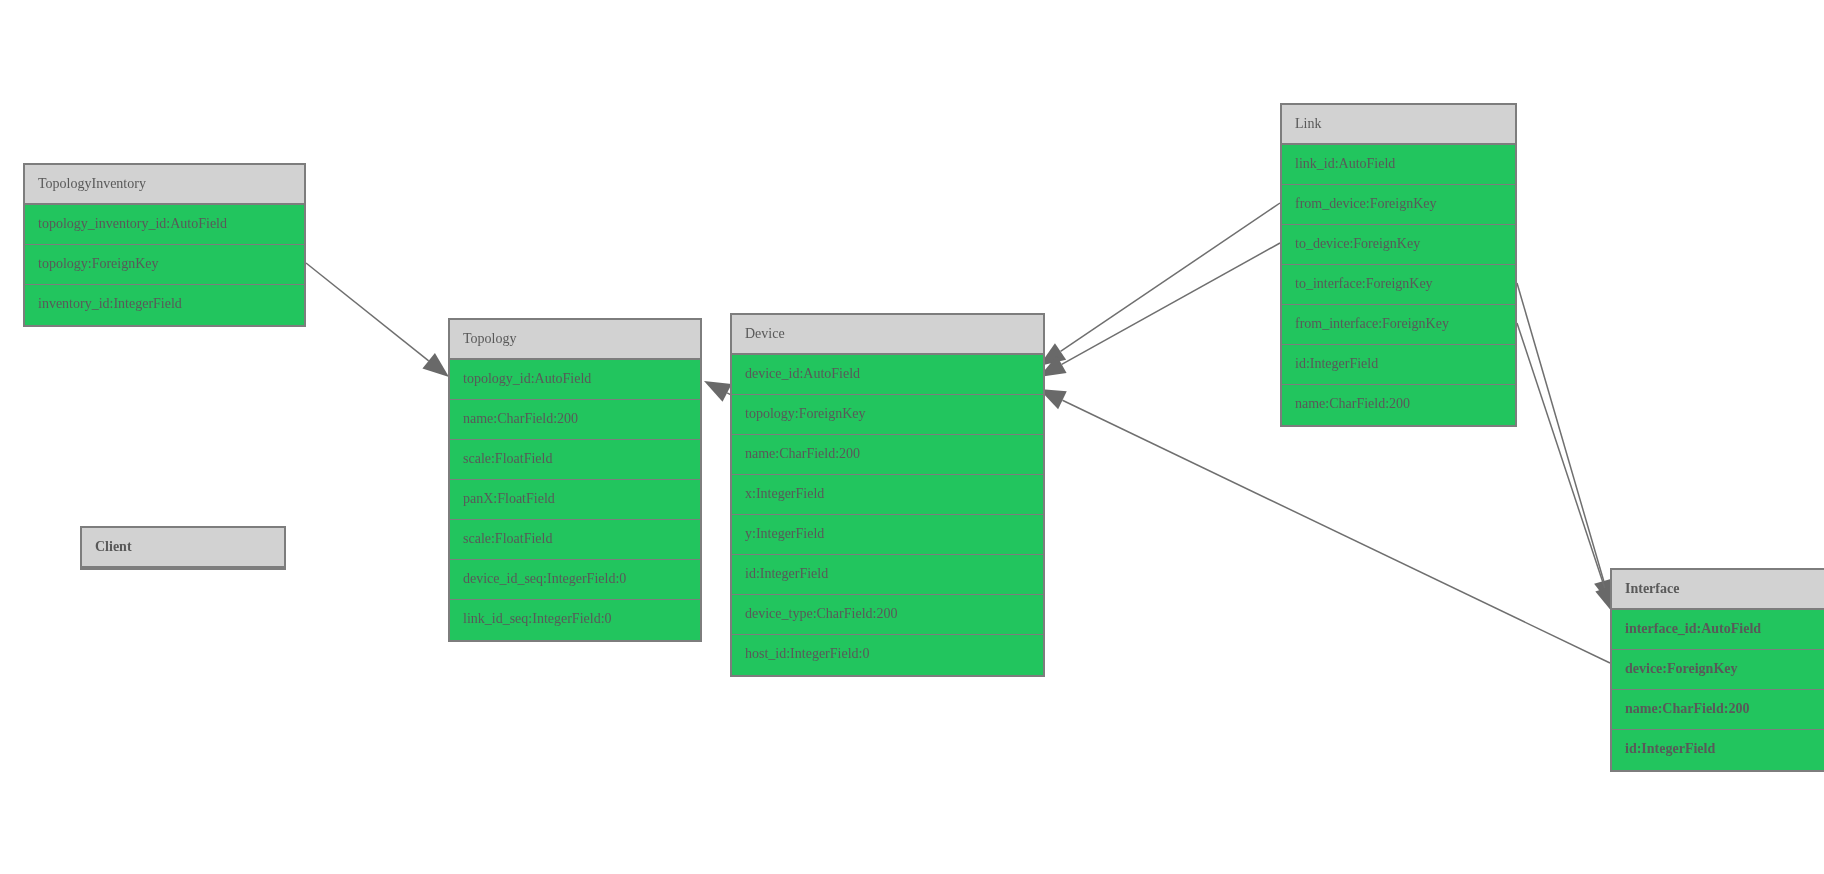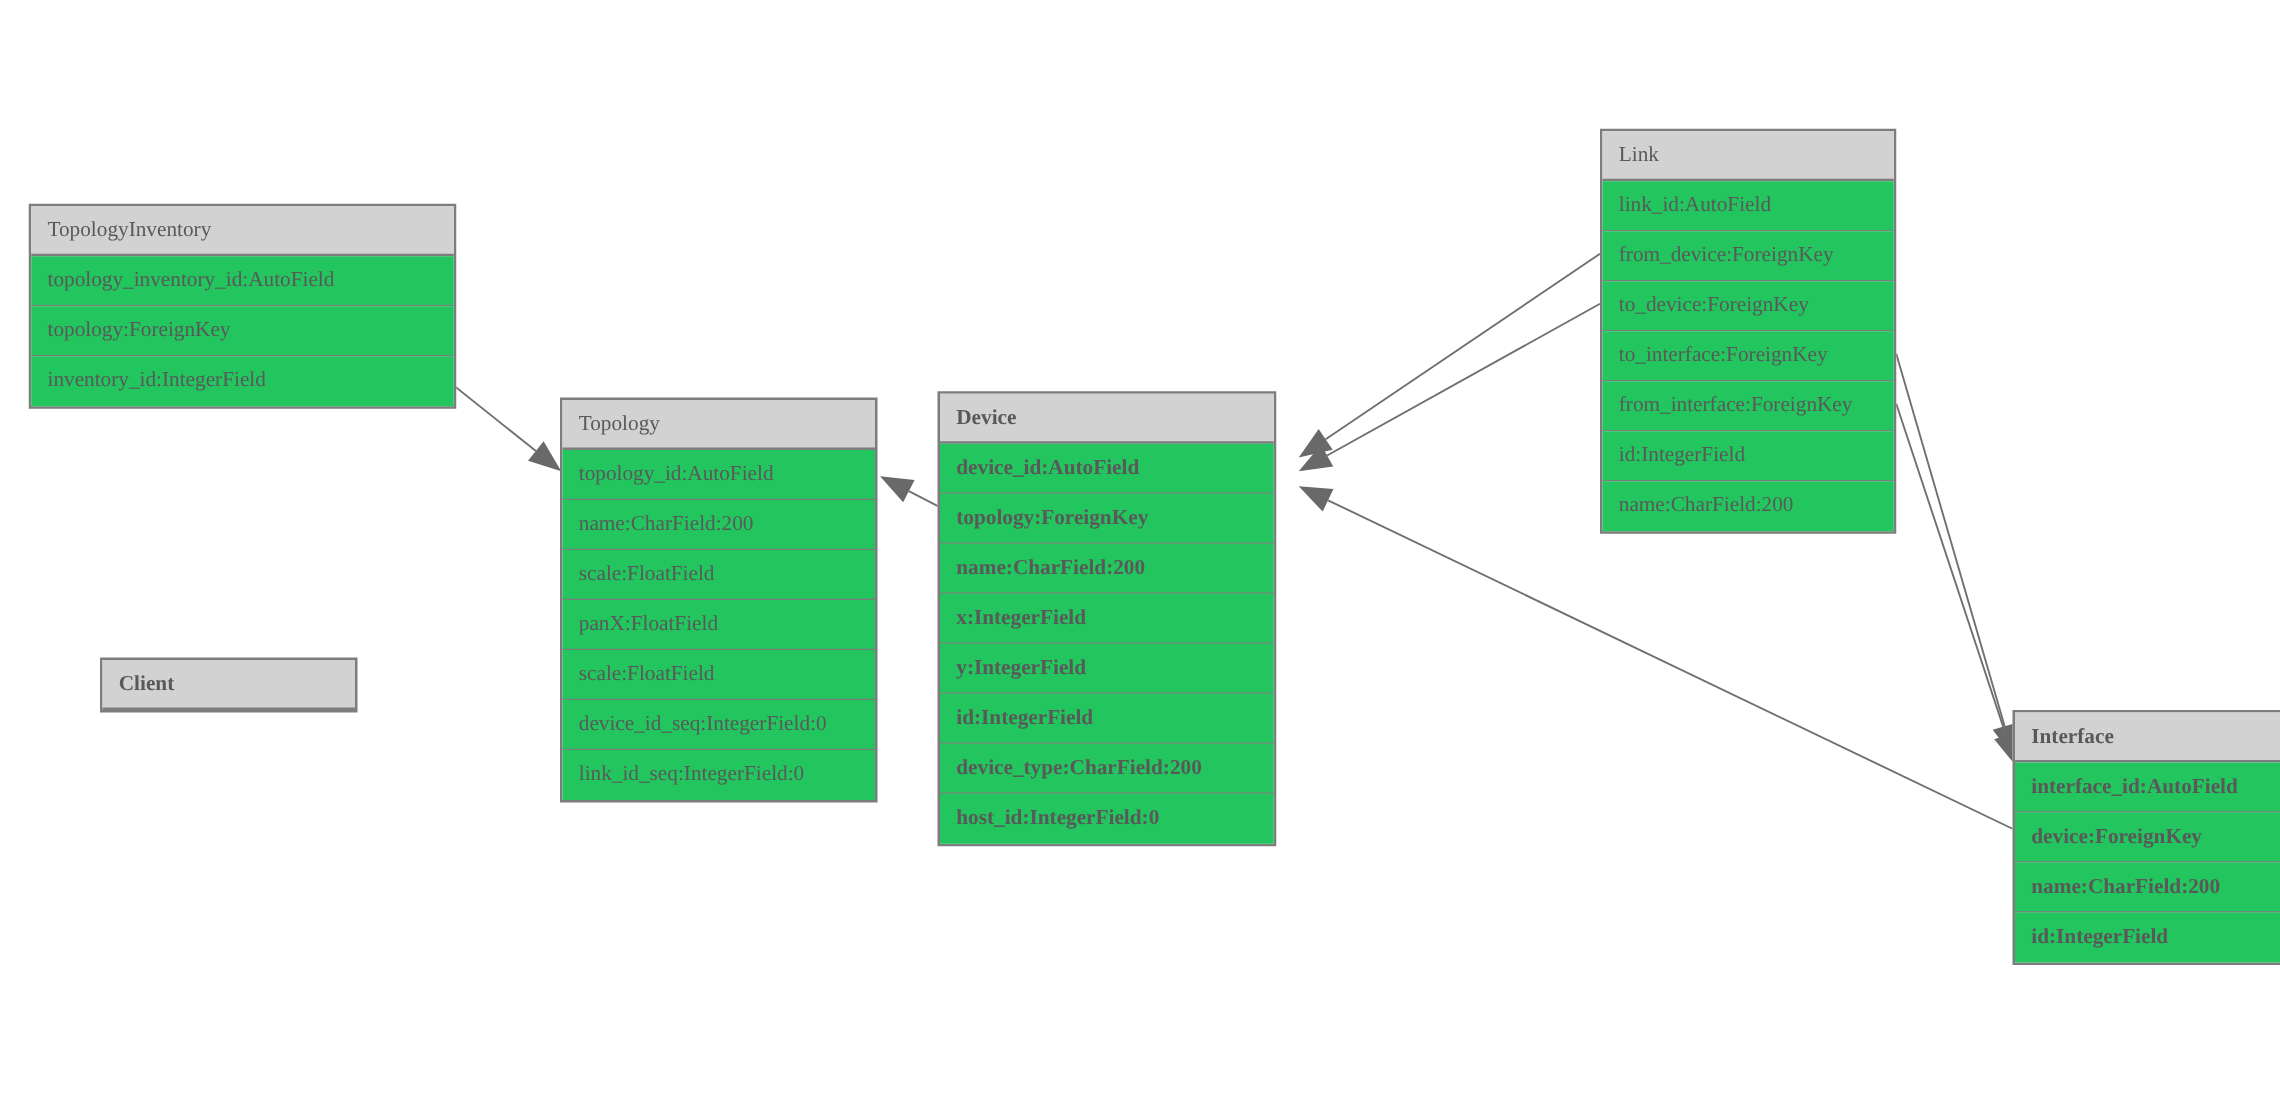--- a/index.html
+++ b/index.html
@@ -21,21 +21,21 @@
     top: 0;
     width: 1824px;
     height: 874px;
   }
   .entity {
     position: absolute;
     box-sizing: border-box;
     background: #ffffff;
     border: 2px solid #7d7d7d;
     color: #595959;
-    font-size: 17px;
+    font-size: 14px;
   }
   .entity-header {
     box-sizing: border-box;
     height: 40px;
     line-height: 38px;
     background: #d2d2d2;
     padding-left: 13px;
     border-bottom: 2px solid #7d7d7d;
     white-space: nowrap;
     overflow: hidden;
@@ -68,40 +68,40 @@
       <line x1="1280" y1="243" x2="1061.7236401766024" y2="364.36527890595545" stroke="#6f6f6f" stroke-width="1.5"></line>
       <polygon points="1039,377 1066.5831482896965,373.10514051234105 1056.8641320635084,355.62541729956985" fill="#696969"></polygon>
       <line x1="1610" y1="663" x2="1062.4408805592645" y2="400.2483384820289" stroke="#6f6f6f" stroke-width="1.5"></line>
       <polygon points="1039,389 1058.1145965277149,409.26406177405374 1066.7671645908142,391.232615190004" fill="#696969"></polygon>
       <line x1="1517" y1="283" x2="1603.7348407608076" y2="581.0356762312861" stroke="#6f6f6f" stroke-width="1.5"></line>
       <polygon points="1611,606 1613.3365037487745,578.241384216212 1594.1331777728408,583.8299682463601" fill="#696969"></polygon>
       <line x1="1517" y1="323" x2="1604.8291634337966" y2="588.3172645395938" stroke="#6f6f6f" stroke-width="1.5"></line>
       <polygon points="1613,613 1614.3225232262605,585.174635091054 1595.3358036413326,591.4598939881336" fill="#696969"></polygon>
     </svg>
 
-<div class="entity" style="left: 23px; top: 163px; width: 342px;">
+<div class="entity" style="left: 23px; top: 163px; width: 283px;">
       <div class="entity-header">TopologyInventory</div>
       <div class="entity-row">topology_inventory_id:AutoField</div>
       <div class="entity-row">topology:ForeignKey</div>
       <div class="entity-row">inventory_id:IntegerField</div>
     </div>
     <div class="entity" style="left: 448px; top: 318px; width: 254px;">
       <div class="entity-header">Topology</div>
       <div class="entity-row">topology_id:AutoField</div>
       <div class="entity-row">name:CharField:200</div>
       <div class="entity-row">scale:FloatField</div>
       <div class="entity-row">panX:FloatField</div>
       <div class="entity-row">scale:FloatField</div>
       <div class="entity-row">device_id_seq:IntegerField:0</div>
       <div class="entity-row">link_id_seq:IntegerField:0</div>
     </div>
     <div class="entity" style="left: 80px; top: 526px; width: 206px; font-weight: bold;">
       <div class="entity-header">Client</div>
     </div>
-    <div class="entity" style="left: 750px; top: 313px; width: 271px; font-weight: bold;">
+    <div class="entity" style="left: 730px; top: 313px; width: 315px;">
       <div class="entity-header">Device</div>
       <div class="entity-row">device_id:AutoField</div>
       <div class="entity-row">topology:ForeignKey</div>
       <div class="entity-row">name:CharField:200</div>
       <div class="entity-row">x:IntegerField</div>
       <div class="entity-row">y:IntegerField</div>
       <div class="entity-row">id:IntegerField</div>
       <div class="entity-row">device_type:CharField:200</div>
       <div class="entity-row">host_id:IntegerField:0</div>
     </div>

